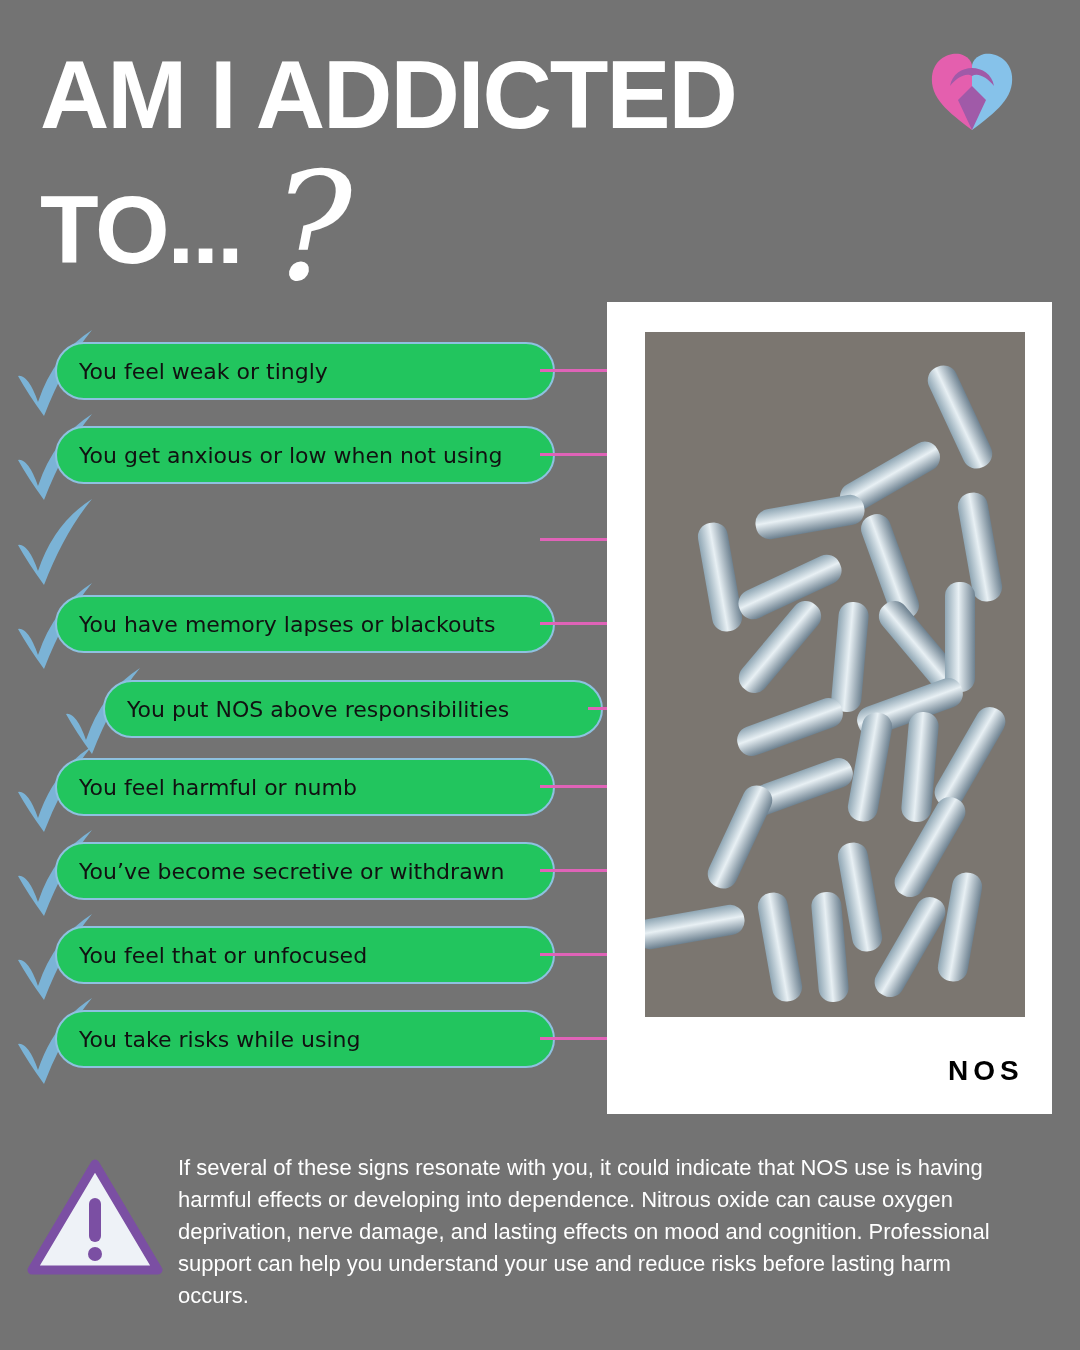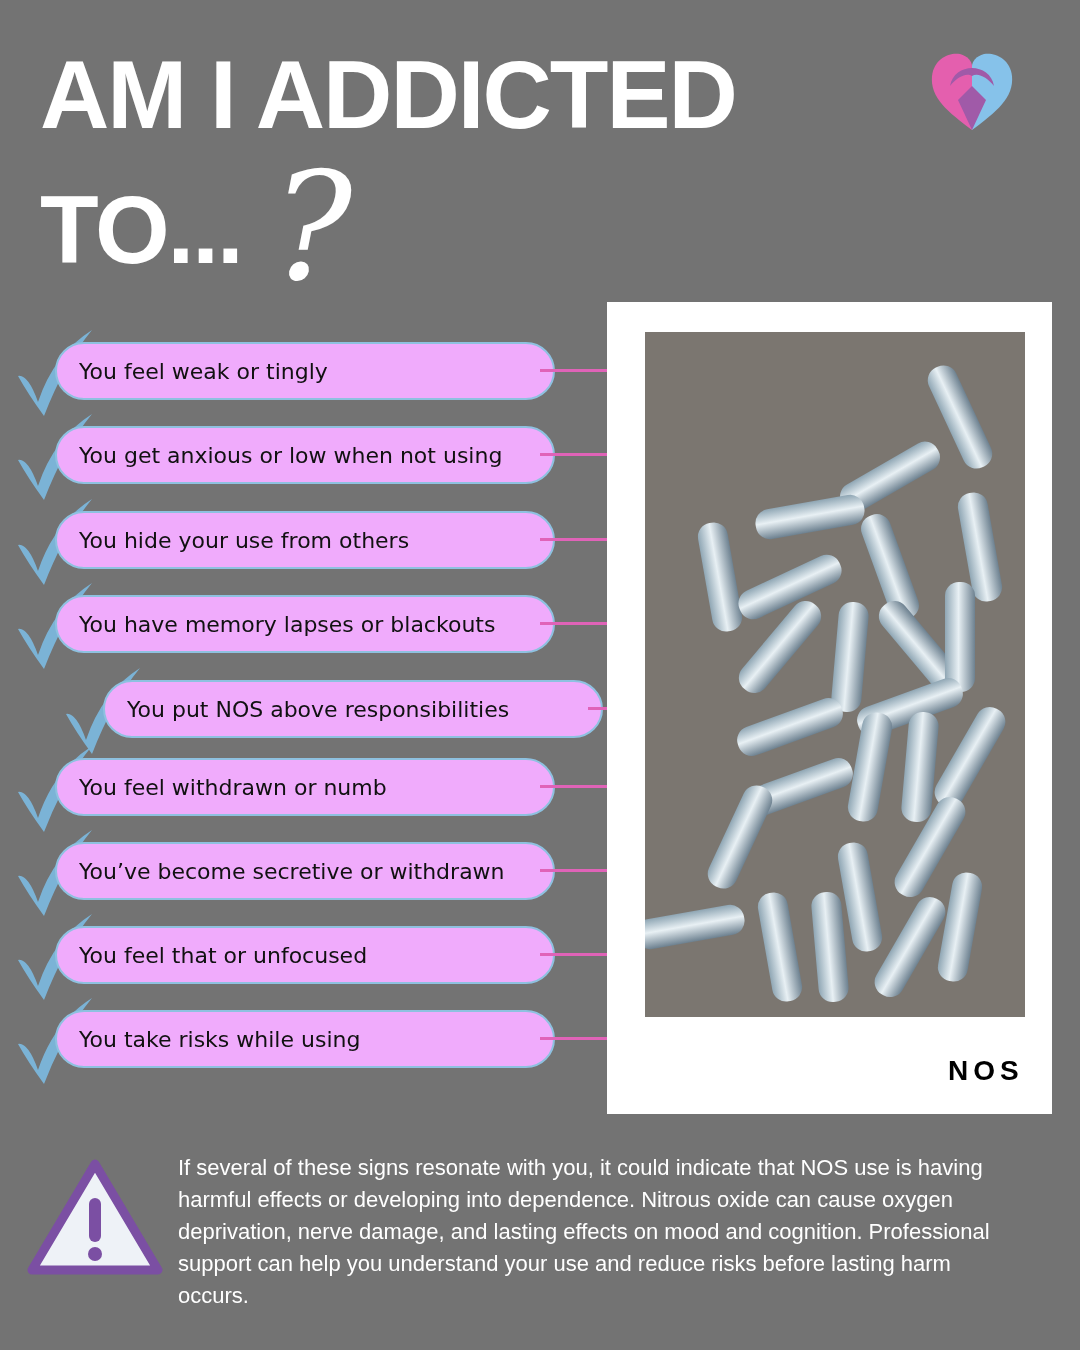--- a/index.html
+++ b/index.html
@@ -4,21 +4,21 @@
 <style>
   html,body{margin:0;padding:0;}
   body{width:1080px;height:1350px;background:#737373;position:relative;overflow:hidden;font-family:"DejaVu Sans",sans-serif;}
   .title{position:absolute;left:40px;color:#fff;font-family:"Liberation Sans",sans-serif;font-weight:bold;letter-spacing:-2px;}
   .t1{top:40px;font-size:96px;line-height:110px;}
   .t2{top:175px;font-size:96px;line-height:110px;}
   .qmark{position:absolute;left:272px;top:140px;font-family:"DejaVu Serif",serif;font-style:italic;font-size:150px;color:#fff;font-weight:normal;}
   .logo{position:absolute;left:928px;top:50px;width:88px;height:84px;}
   .row{position:absolute;left:0;width:720px;height:64px;}
   .check{position:absolute;left:14px;top:-18px;width:90px;height:92px;}
-  .pill{position:absolute;left:55px;top:0;width:500px;height:58px;background:#f0abfc;border:2px solid #8ec1e0;border-radius:30px;box-sizing:border-box;display:flex;align-items:center;padding-left:22px;font-size:22px;color:#111;}
+  .pill{position:absolute;left:55px;top:0;width:500px;height:58px;background:#22c55e;border:2px solid #8ec1e0;border-radius:30px;box-sizing:border-box;display:flex;align-items:center;padding-left:22px;font-size:22px;color:#111;}
   .conn{position:absolute;left:540px;top:27px;height:3px;width:160px;background:#e063b8;}
   .dot{position:absolute;left:700px;top:19px;width:14px;height:14px;border:2px solid #e063b8;border-radius:50%;box-sizing:border-box;}
   .frame{position:absolute;left:607px;top:302px;width:445px;height:812px;background:#fff;}
   .photo{position:absolute;left:645px;top:332px;width:380px;height:685px;background:#7e7a74;overflow:hidden;}
   .nos{position:absolute;left:948px;top:1055px;font-family:"Liberation Sans",sans-serif;font-weight:bold;font-size:28px;letter-spacing:5px;color:#000;}
   .warn{position:absolute;left:26px;top:1158px;width:138px;height:118px;}
   .footer{position:absolute;left:178px;top:1152px;width:834px;text-align:left;color:#fff;font-size:22px;line-height:32px;font-family:"Liberation Sans",sans-serif;}
 </style>
 </head>
 <body>
@@ -52,23 +52,20 @@
       <div class="pill">
         <span>You get anxious or low when not using</span>
       </div>
       <div class="conn"></div>
       <div class="dot"></div>
     </div>
     <div class="row" style="top: 511px;">
       <svg class="check" viewBox="0 0 90 92">
         <path d="M4 52 Q14 50 24 78 Q40 30 78 6 Q50 40 30 92 Q14 70 4 52 Z" fill="#7bb3d6"></path>
       </svg>
-      <div class="pill">
-        <span>You hide your use from others</span>
-      </div>
       <div class="conn"></div>
       <div class="dot"></div>
     </div>
     <div class="row" style="top: 595px;">
       <svg class="check" viewBox="0 0 90 92">
         <path d="M4 52 Q14 50 24 78 Q40 30 78 6 Q50 40 30 92 Q14 70 4 52 Z" fill="#7bb3d6"></path>
       </svg>
       <div class="pill">
         <span>You have memory lapses or blackouts</span>
       </div>
@@ -83,21 +80,21 @@
         <span>You put NOS above responsibilities</span>
       </div>
       <div class="conn"></div>
       <div class="dot"></div>
     </div>
     <div class="row" style="top: 758px;">
       <svg class="check" viewBox="0 0 90 92">
         <path d="M4 52 Q14 50 24 78 Q40 30 78 6 Q50 40 30 92 Q14 70 4 52 Z" fill="#7bb3d6"></path>
       </svg>
       <div class="pill">
-        <span>You feel withdrawn or numb</span>
+        <span>You feel harmful or numb</span>
       </div>
       <div class="conn"></div>
       <div class="dot"></div>
     </div>
     <div class="row" style="top: 842px;">
       <svg class="check" viewBox="0 0 90 92">
         <path d="M4 52 Q14 50 24 78 Q40 30 78 6 Q50 40 30 92 Q14 70 4 52 Z" fill="#7bb3d6"></path>
       </svg>
       <div class="pill">
         <span>You’ve become secretive or withdrawn</span>

